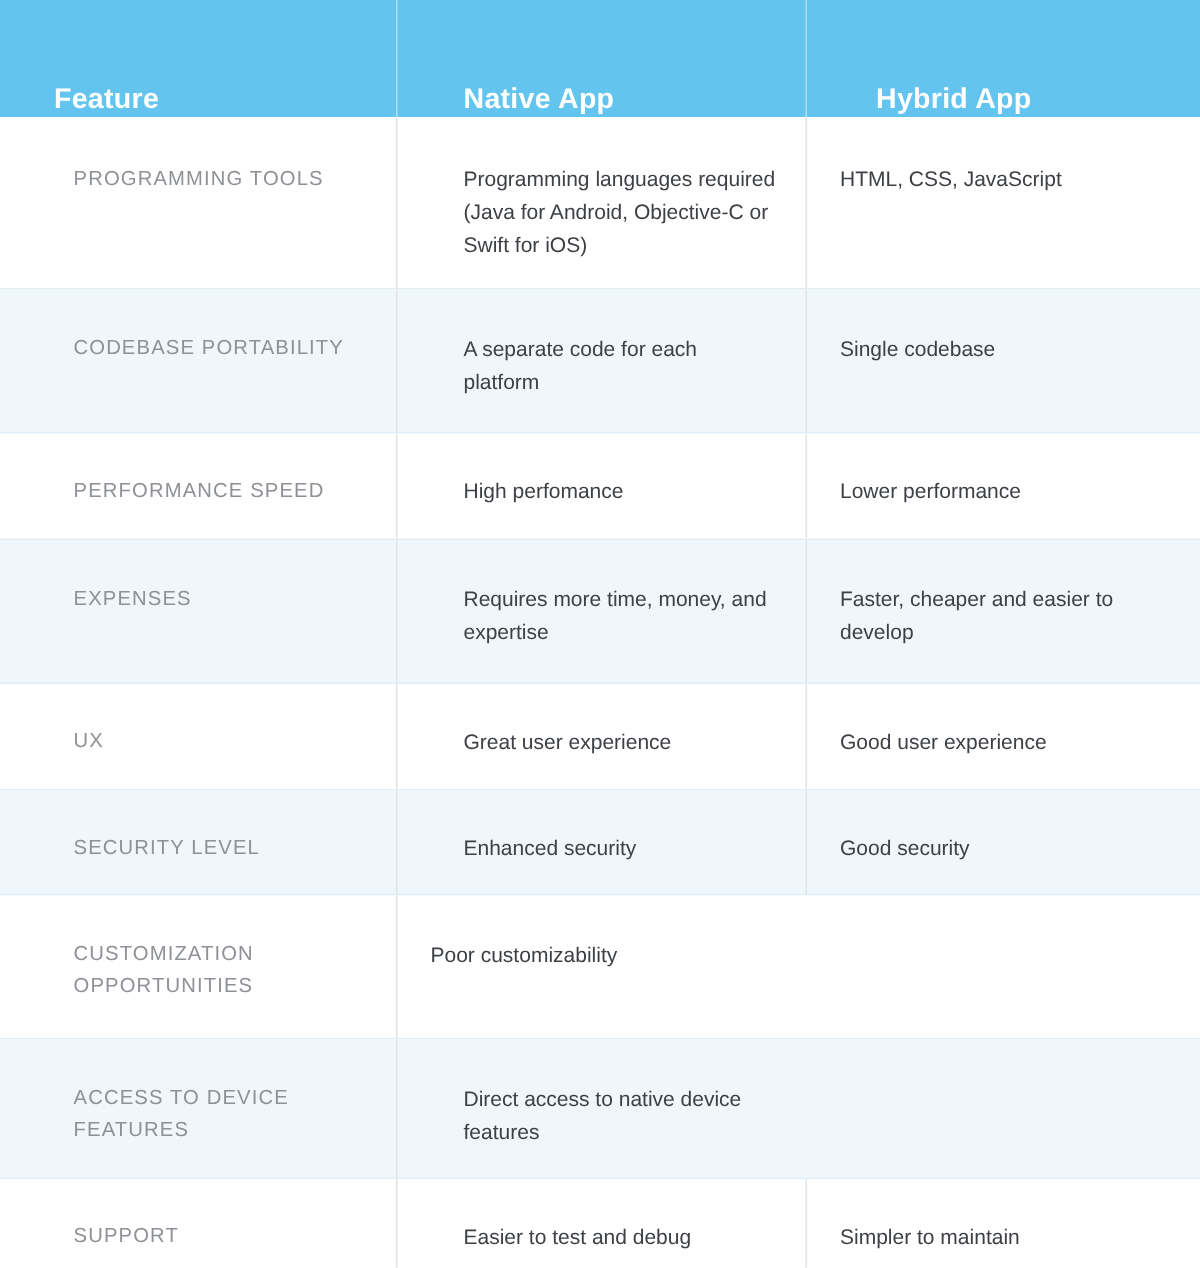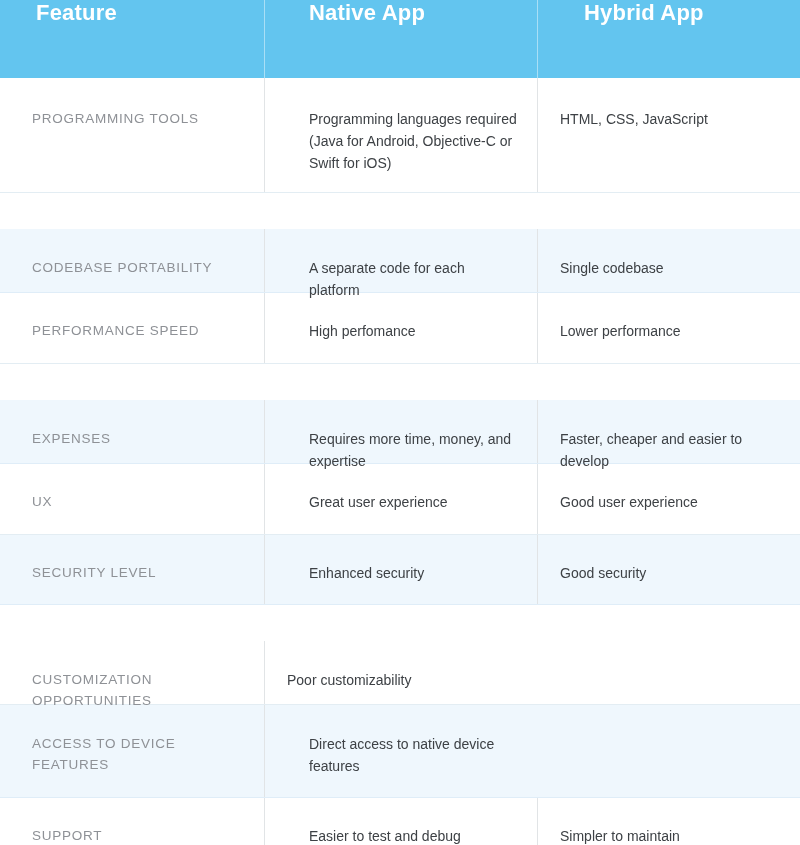--- a/index.html
+++ b/index.html
@@ -20,23 +20,23 @@
   }
 
   
   .table-header {
     display: flex;
     height: 78px;
     background: #63C5EF;
   }
   .table-header .cell {
     display: flex;
-    align-items: flex-start;
+    align-items: flex-end;
     color: #ffffff;
-    font-size: 22px;
+    font-size: 19px;
     font-weight: bold;
     letter-spacing: 0.2px;
   }
   .table-header .cell-feature  { width: 264px; padding-left: 36px; }
   .table-header .cell-native   { width: 273px; padding-left: 44px;
                                  border-left: 1px solid rgba(255,255,255,0.45); }
   .table-header .cell-hybrid   { width: 263px; padding-left: 46px;
                                  border-left: 1px solid rgba(255,255,255,0.45); }
 
   
@@ -51,21 +51,21 @@
   .table-row.alt { background: #EFF7FD; border-bottom-color: #DFEDF8; }
   .table-row.last { border-bottom: none; }
 
   .table-row .cell {
     display: flex;
     align-items: flex-start;
   }
 
   .cell-feature {
     width: 264px;
-    padding-left: 32px;
+    padding-left: 49px;
     padding-right: 14px;
   }
   .cell-native {
     width: 273px;
     padding-left: 44px;
     padding-right: 20px;
     border-left: 1px solid #E1E4E6;
   }
   .cell-hybrid {
     width: 263px;
@@ -85,21 +85,21 @@
 
   .value-text {
     color: #3D4145;
     font-size: 14px;
     line-height: 22px;
     font-weight: normal;
   }
 
   
   .h115 { height: 115px; }
-  .h92  { height: 64px; margin-top: 36px; }
+  .h92  { height: 96px; }
   .h71  { height: 71px; }
   .h70  { height: 70px; }
   .h93  { height: 93px; }
   .h71b { height: 60px; }
 
   
   .pt-top   { padding-top: 30px; }
   .pt-mid   { padding-top: 28px; }
   .pt-sm    { padding-top: 27px; }
 </style>

